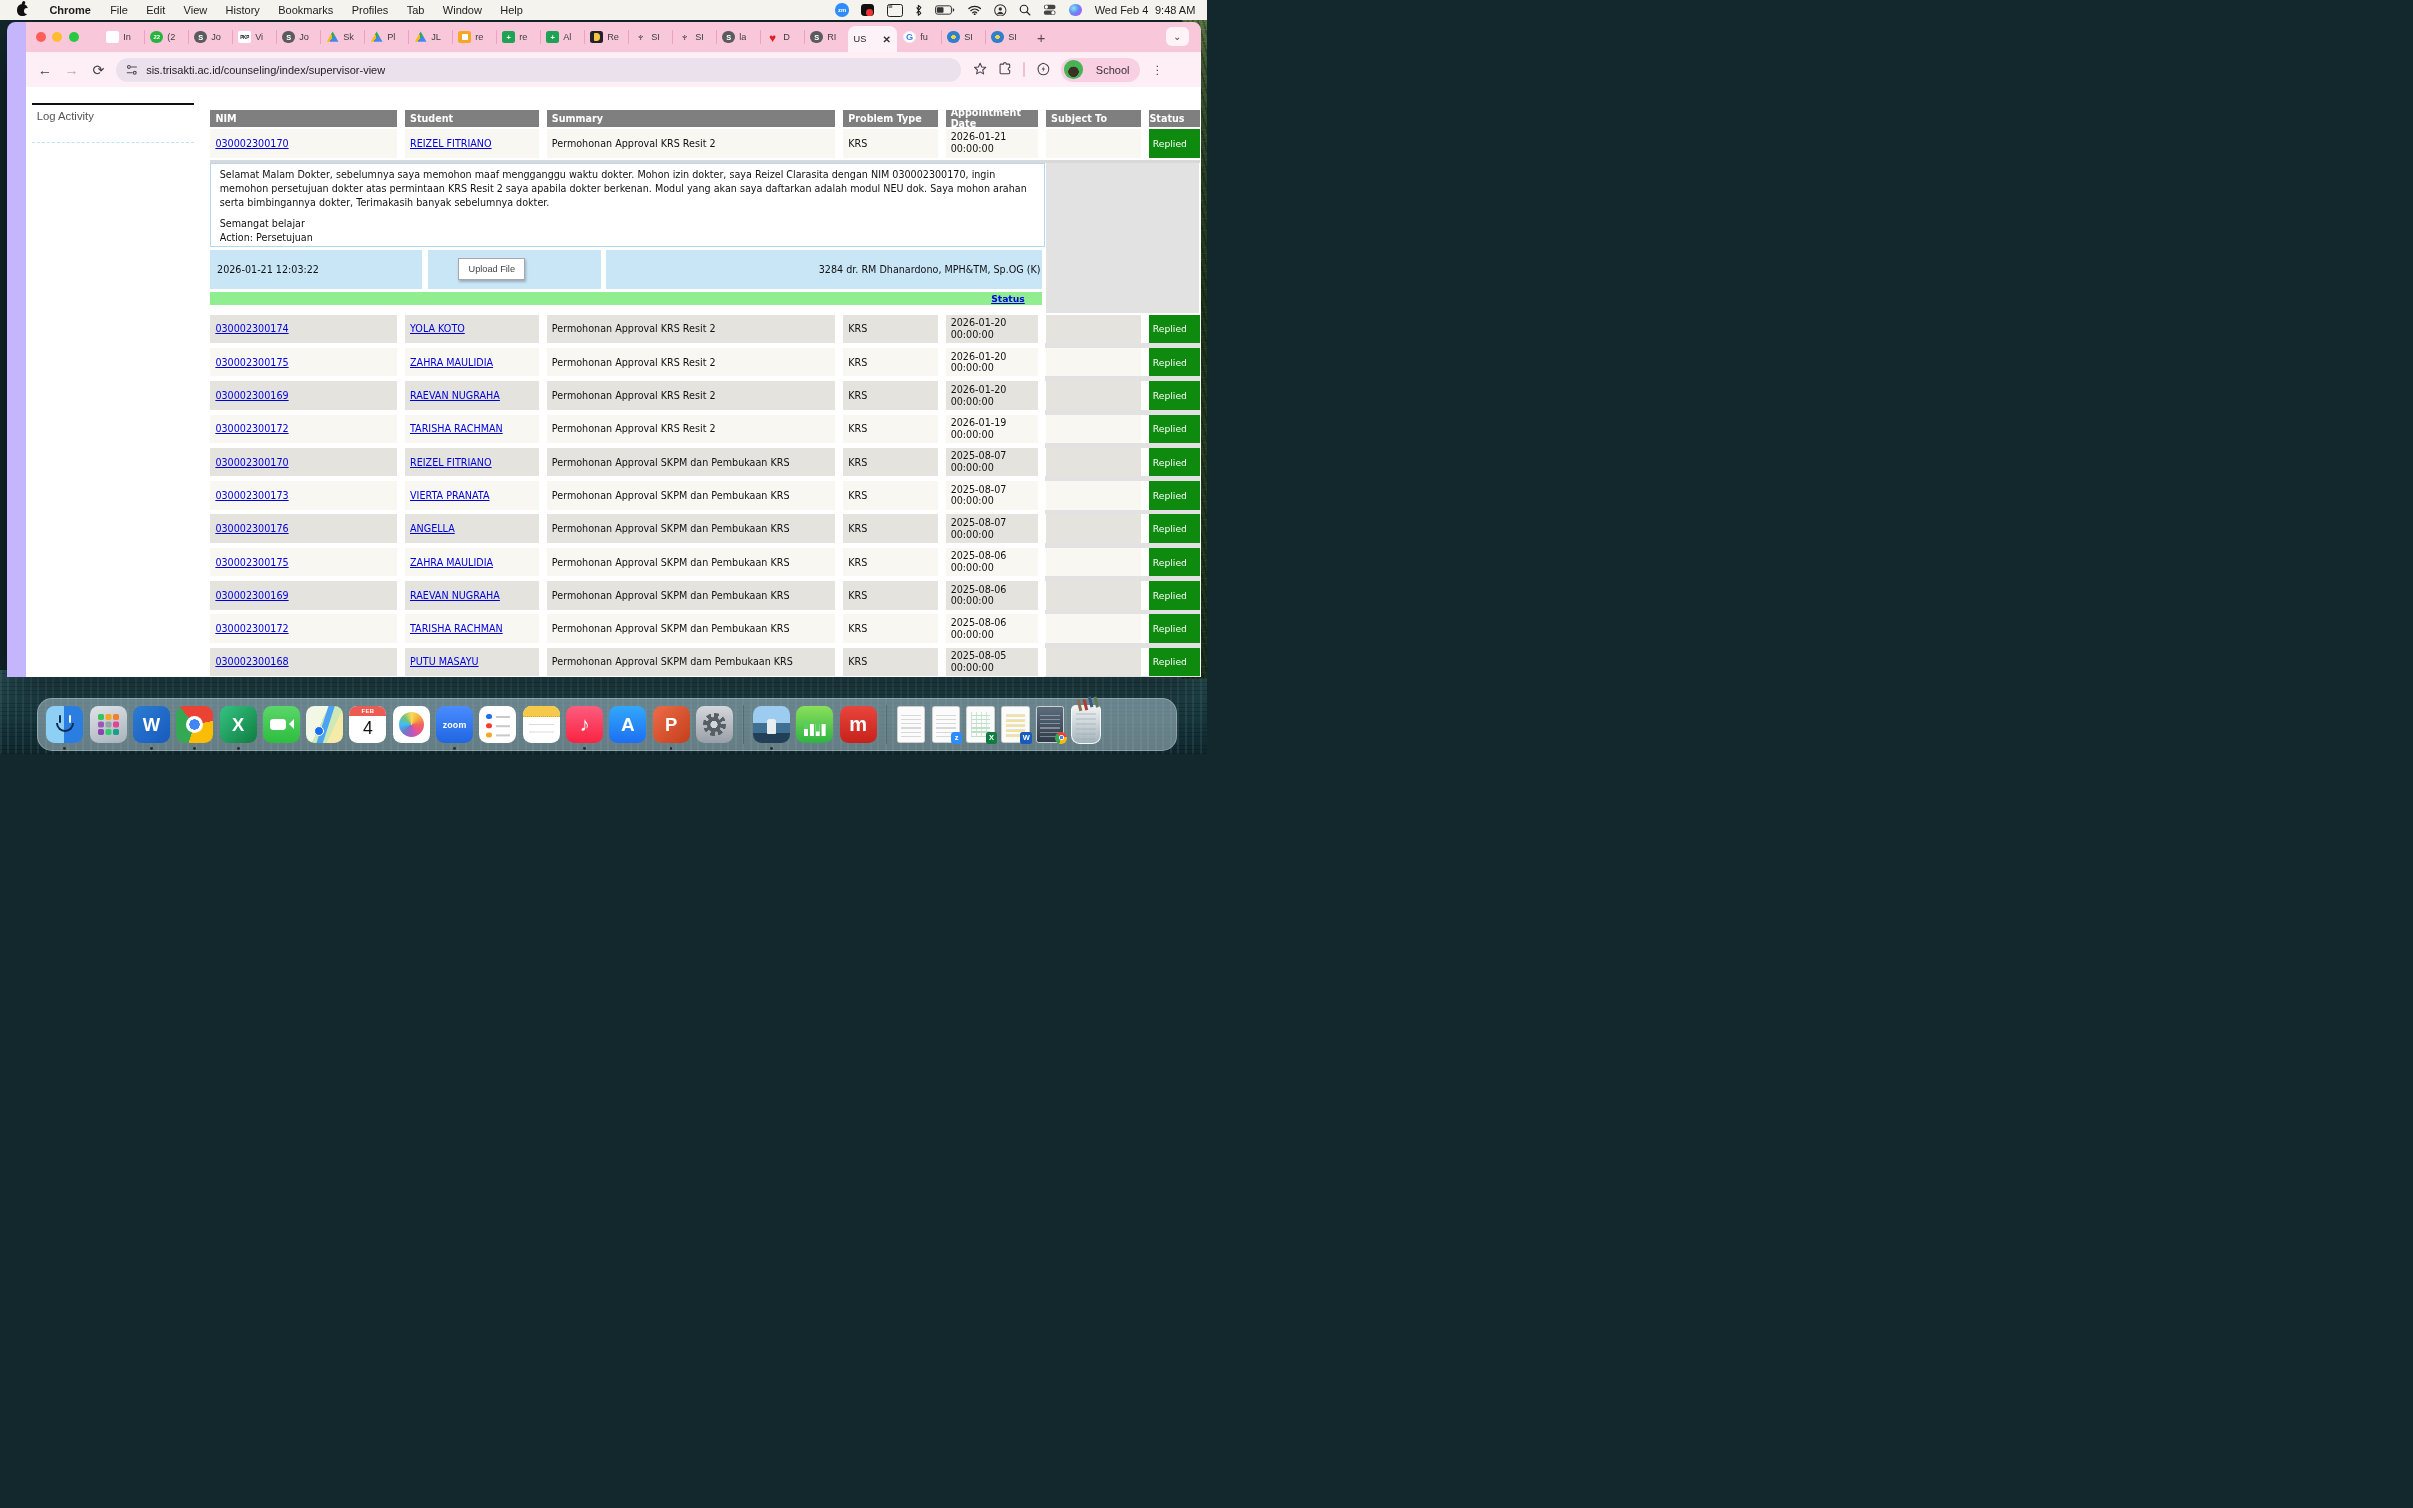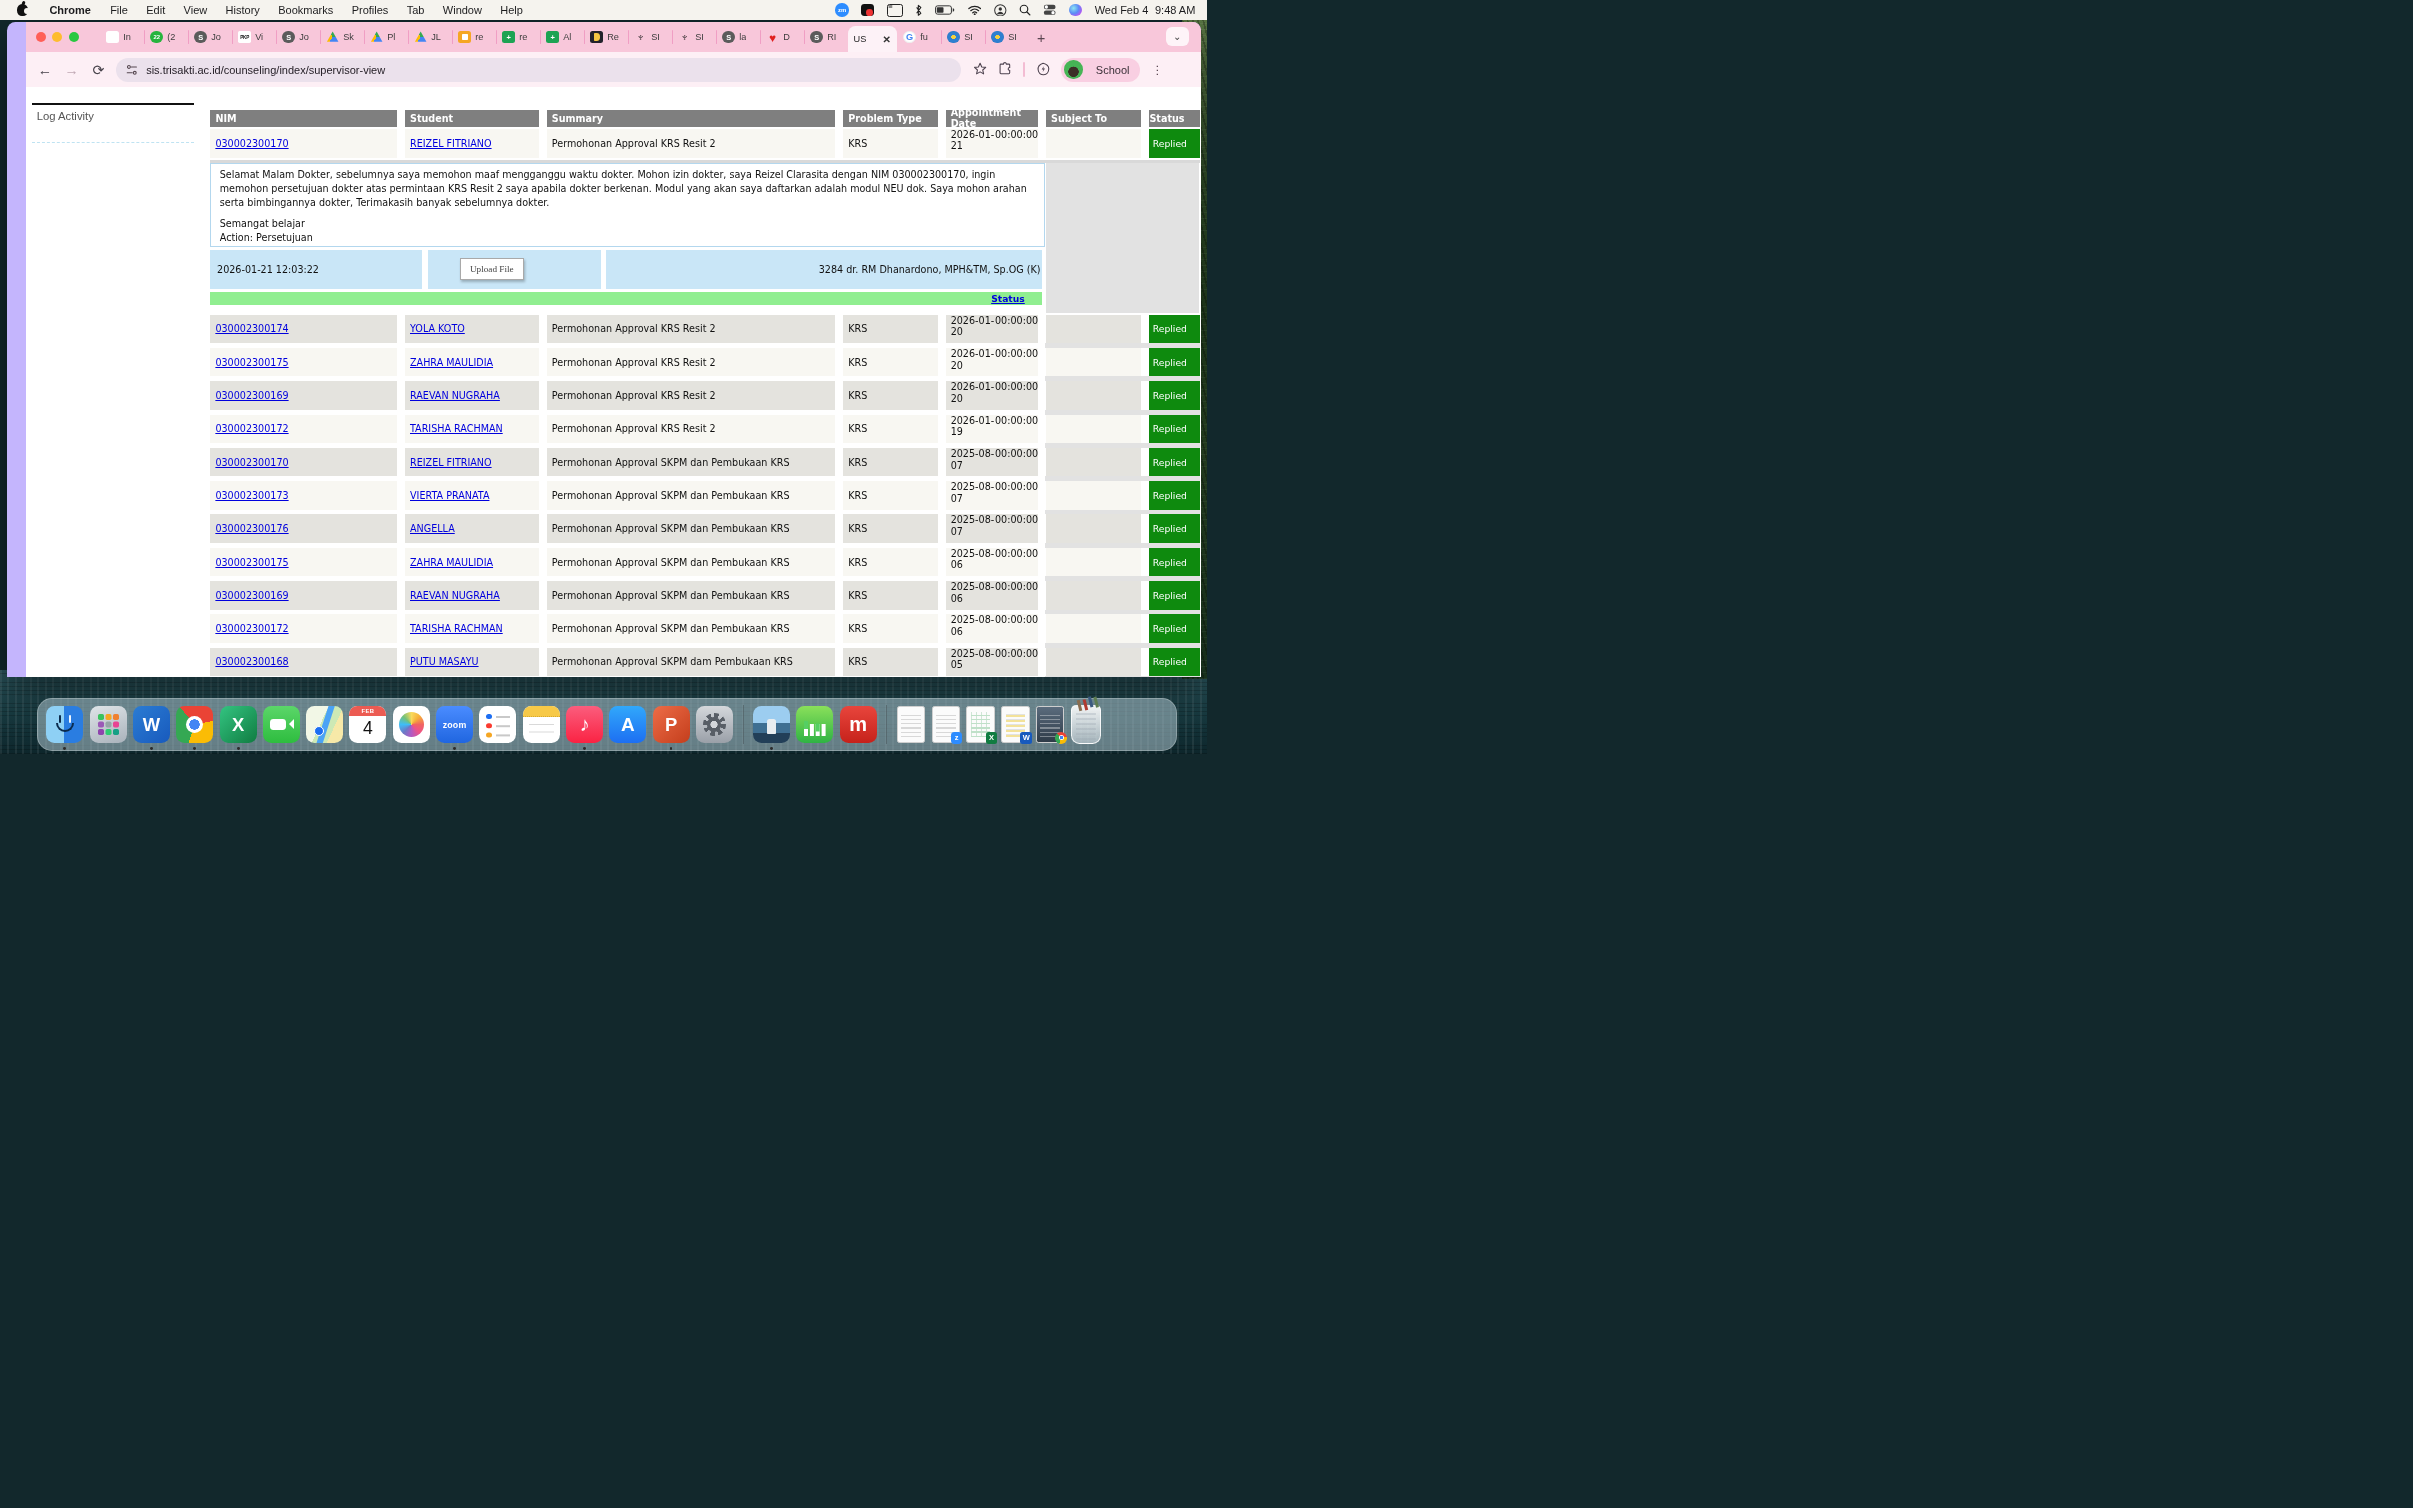--- a/index.html
+++ b/index.html
@@ -102,42 +102,42 @@
   .tbl{position:absolute;left:6.7px;top:22.6px;width:990px;}
   .trow,.thead{display:flex;gap:8px;}
   .thead .cell{background:#7f7f7f;color:#fff;font-weight:bold;font-size:9.6px;height:17px;
     display:flex;align-items:center;padding-left:5px;box-sizing:border-box;}
   .c-nim{width:194px}.c-student{width:139px}.c-summary{width:300px}.c-problem{width:98px}
   .c-date{width:96px}.c-subject{width:99px}.c-status{width:53px}
   .thead{margin-bottom:2.1px;}
   .trow{position:relative;margin-bottom:4.8px;}
   .trow .cell{height:28.5px;display:flex;align-items:center;padding-left:5px;box-sizing:border-box;background:#f8f7f2;}
   .trow.shade-g .cell{background:#e4e3de;}
-  .trow .c-date{align-items:flex-start;justify-content:center;line-height:11.7px;}
+  .trow .c-date{flex-direction:column;align-items:flex-start;justify-content:center;line-height:11.7px;}
   .trow.normal::after{content:"";position:absolute;left:835px;top:28.5px;width:155px;height:4.8px;background:#e2e2e2;}
   a.link{color:#0000dd;text-decoration:underline;}
   .c-status{padding:0 !important;}
   .badge{width:100%;height:100%;background:#0e8a0e;color:#fff;display:flex;align-items:center;padding-left:3.4px;box-sizing:border-box;font-size:9.2px;}
 
   
   .exp-card{position:relative;height:186px;margin-bottom:0;}
   .exp-card .trow{margin:0;}
   .exp-card .trow .cell{height:29px;}
   .exp-strip{position:absolute;left:0;top:31px;width:990px;height:2.9px;background:#d9d9d9;}
   .exp-right{position:absolute;left:836px;top:34px;width:153px;height:150px;background:#e2e2e2;}
   .msg-box{position:absolute;left:0;top:34px;width:835px;height:84px;box-sizing:border-box;background:#fff;
     border:1.7px solid #b3d7ee;padding:4.2px 8.4px;line-height:14px;overflow:hidden;}
   .msg-box .blank{height:7.5px;}
   .blue-row{position:absolute;left:0;top:121px;height:39px;display:flex;}
   .blue{background:#c9e6f7;height:39px;box-sizing:border-box;display:flex;align-items:center;}
   .blue.b1{width:212px;margin-right:5.9px;padding-left:6.7px;}
   .blue.b2{width:173px;margin-right:5px;justify-content:center;}
   .blue.b3{width:436px;justify-content:flex-end;padding-right:1.7px;}
   .upload-btn{background:#fff;border:0.8px solid #a9a9a9;box-shadow:0.8px 1.7px 2.5px rgba(0,0,0,.25);
-    font-family:Liberation Serif, serif;font-size:9.2px;color:#444;padding:5px 9.2px;margin-left:-46px;}
+    font-family:Liberation Sans, sans-serif;font-size:9.2px;color:#444;padding:5px 9.2px;margin-left:-46px;}
   .reply-bar{position:absolute;left:0;top:163px;width:832px;height:13.4px;background:#90ee90;
     display:flex;align-items:center;justify-content:flex-end;padding-right:17.6px;box-sizing:border-box;}
   .reply-bar a{font-weight:bold;font-size:9.2px;}
 
   
   .dock{position:absolute;left:37px;top:698px;width:1140px;height:53px;background:rgba(173,197,205,.55);
     border:0.8px solid rgba(255,255,255,.25);border-radius:15px;box-sizing:border-box;
     display:flex;align-items:center;padding:0 8.4px;gap:6.3px;z-index:20;}
   .dock-item{position:relative;display:flex;flex-direction:column;align-items:center;flex:none;}
   .dock-dot{position:absolute;bottom:-6.7px;width:2.9px;height:2.9px;border-radius:50%;background:#2c2c2c;}

